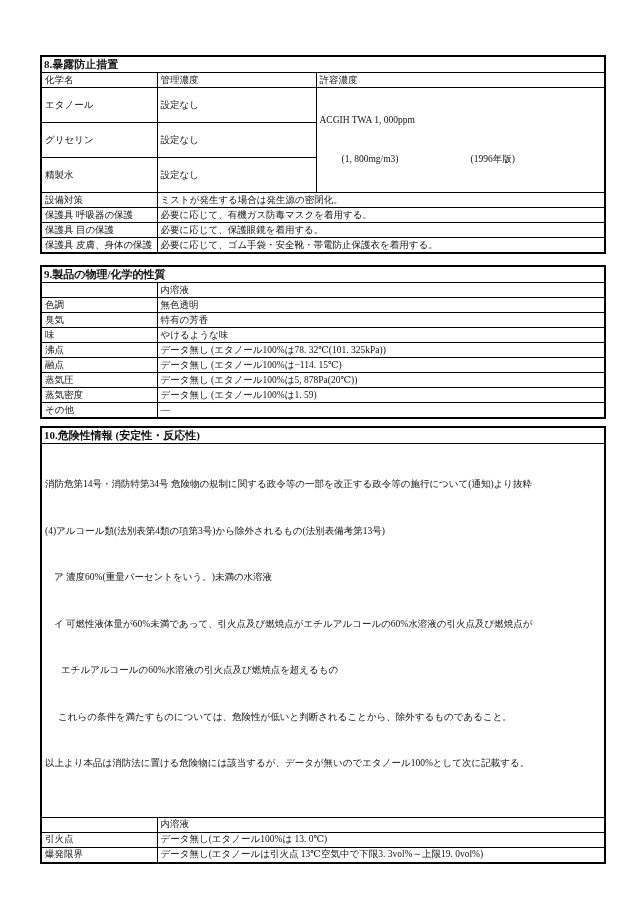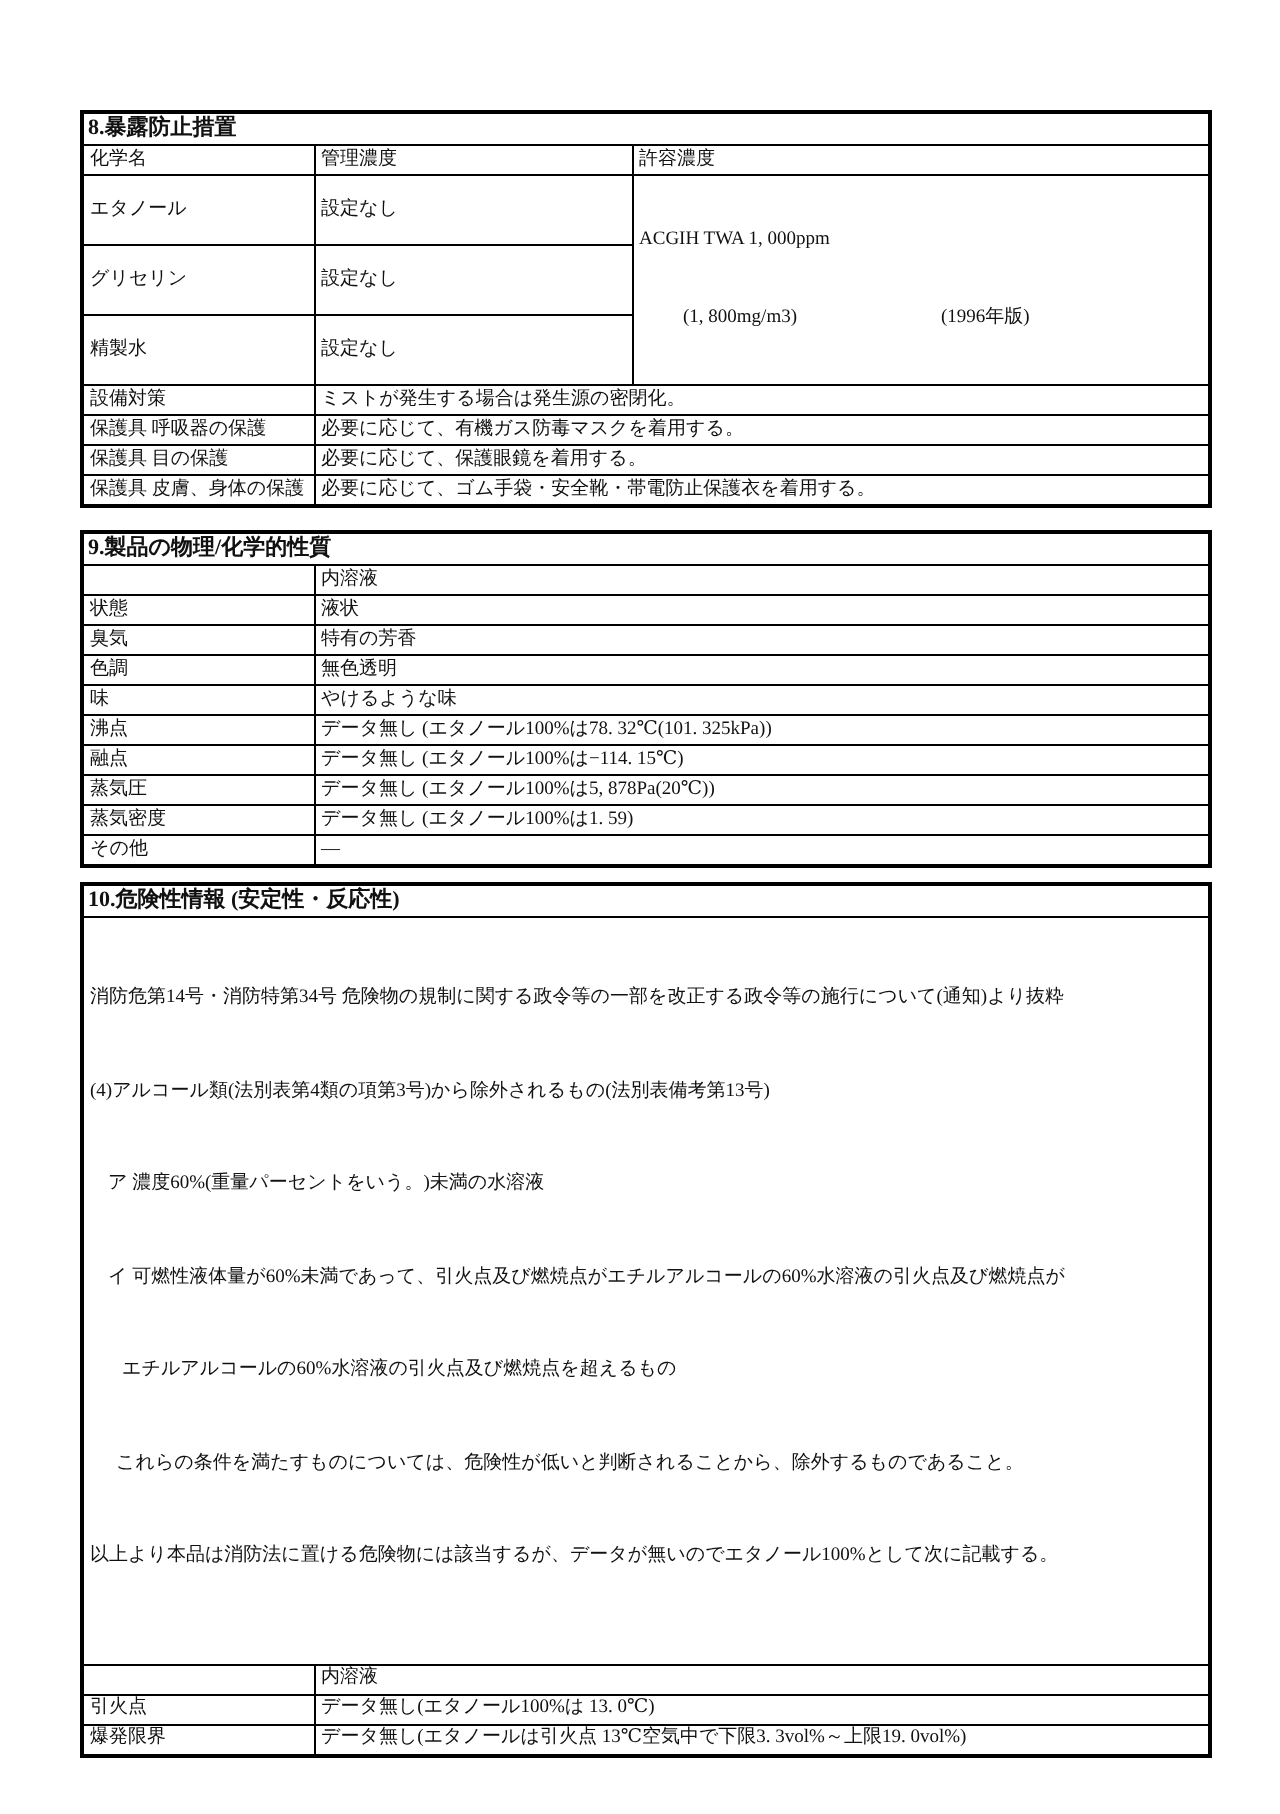--- a/index.html
+++ b/index.html
@@ -97,30 +97,26 @@
         </colgroup>
       <tbody>
           <tr class="sec-title">
         <td colspan="2">9.製品の物理/化学的性質</td>
       </tr>
       <tr>
         <td class="lab"></td>
         <td>内溶液</td>
       </tr>
       <tr>
-        <td class="lab">状態</td>
-        <td>液状</td>
+        <td class="lab">色調</td>
+        <td>無色透明</td>
       </tr>
       <tr>
         <td class="lab">臭気</td>
         <td>特有の芳香</td>
-      </tr>
-      <tr>
-        <td class="lab">色調</td>
-        <td>無色透明</td>
       </tr>
       <tr>
         <td class="lab">味</td>
         <td>やけるような味</td>
       </tr>
       <tr>
         <td class="lab">沸点</td>
         <td>データ無し (エタノール100%は78. 32℃(101. 325kPa))</td>
       </tr>
       <tr>

